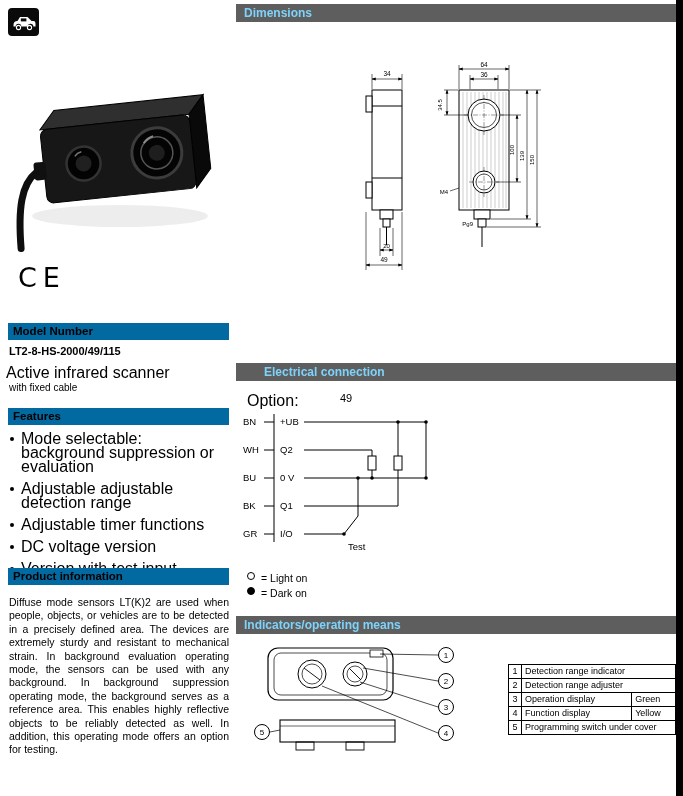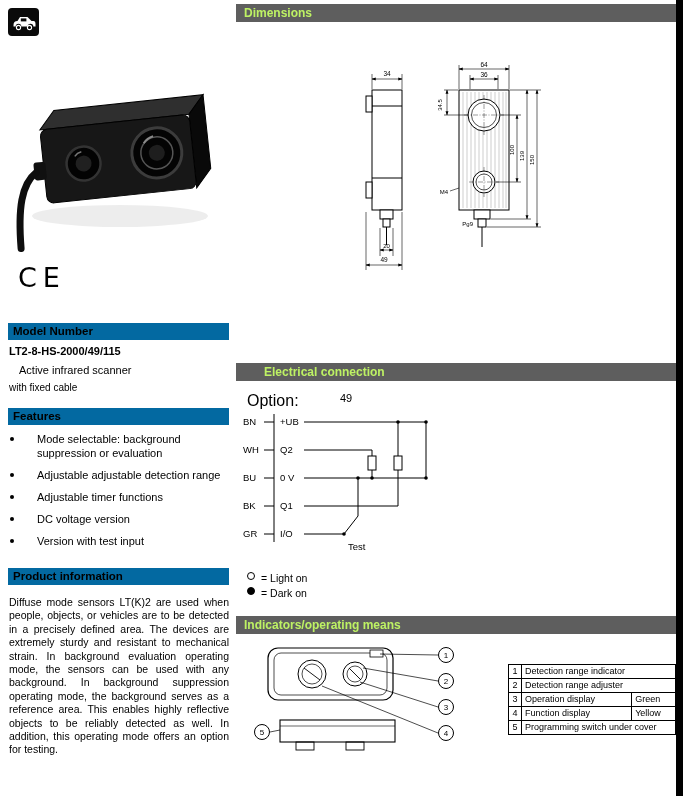--- a/index.html
+++ b/index.html
@@ -11,32 +11,32 @@
   
   .icon-box { position:absolute; left:8px; top:8px; width:31px; height:28px;
               background:#0a0a0a; border-radius:4px; display:flex; align-items:center; justify-content:center; }
   .photo { position:absolute; left:8px; top:46px; width:220px; height:216px; }
   .ce { position:absolute; left:18px; top:262px; font-size:27px; letter-spacing:6px;
         font-family:"DejaVu Sans", sans-serif; }
   .hdr-left { position:absolute; left:8px; width:221px; height:17px; background:#0369a1;
               font-size:11.5px; font-weight:bold; line-height:17px; padding-left:5px; }
   #hdr-model { top:323px; } #hdr-features { top:408px; } #hdr-prodinfo { top:568px; }
   .model-number { position:absolute; left:9px; top:345px; font-size:11px; font-weight:bold; }
-  .model-desc   { position:absolute; left:19px; top:364px; font-size:11px; }
+  .model-desc   { position:absolute; left:6px; top:364px; font-size:16px; }
   .model-sub    { position:absolute; left:9px; top:382px; font-size:10px; }
   .features { position:absolute; left:10px; top:432px; width:219px; }
-  .feature { display:flex; gap:23px; margin-bottom:8px; font-size:11px; line-height:14px; }
+  .feature { display:flex; gap:7px; margin-bottom:8px; font-size:16px; line-height:14px; }
   .bullet { width:4px; height:4px; border-radius:50%; background:#000; margin-top:5px; flex:0 0 4px; }
   .prod-text { position:absolute; left:9px; top:596px; width:220px;
                font-size:10.5px; line-height:13.4px; text-align:justify; }
 
   
   .col-right { position:absolute; left:236px; top:0; width:440px; height:796px; }
   .hdr-right { position:absolute; left:0; width:440px; height:18px; background:#5e5e5e;
-               color:#bef264; font-weight:bold; font-size:12px; line-height:18px; padding-left:8px; }
+               color:#7dd3fc; font-weight:bold; font-size:12px; line-height:18px; padding-left:8px; }
   #hdr-dims { top:4px; } #hdr-elec { top:363px;padding-left:28px; } #hdr-ind { top:616px; }
   .dims-svg { position:absolute; left:118px; top:60px; }
   .option-label { position:absolute; left:11px; top:392px; font-size:16px; }
   .option-val   { position:absolute; left:104px; top:392px; font-size:11px; }
   .elec-svg { position:absolute; left:4px; top:408px; }
   .legend { position:absolute; left:11px; top:572px; font-size:10.5px; }
   .legend-row { display:flex; align-items:flex-start; gap:6px; height:15px; }
   .sym { width:8px; height:8px; border:1.4px solid #000; border-radius:50%; }
   .sym.filled { background:#000; }
   .ind-svg { position:absolute; left:14px; top:642px; }

